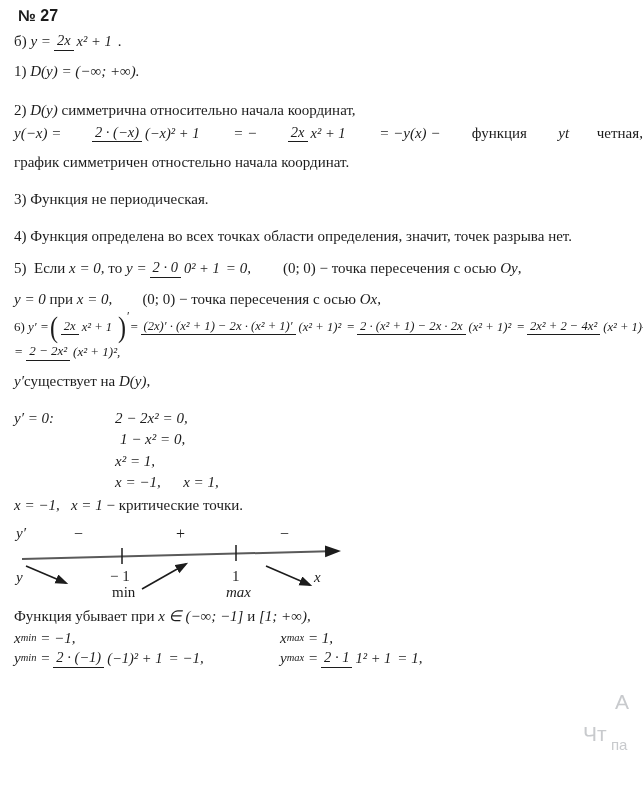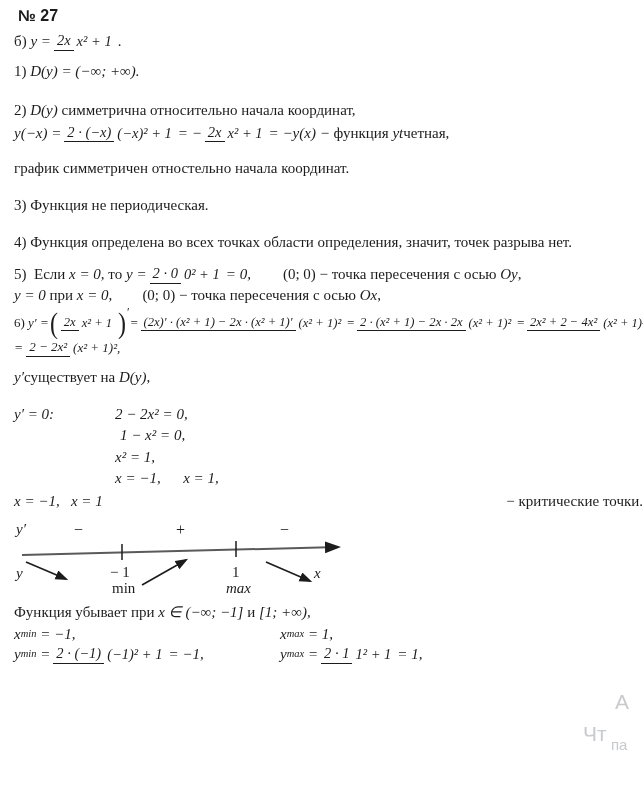--- a/index.html
+++ b/index.html
@@ -14,40 +14,40 @@
   .title{font-family:"Liberation Sans", sans-serif;font-weight:700;font-size:16px;
          line-height:20px;margin:2px 0 6px 4px;}
   .frac{display:inline-flex;text-align:center;vertical-align:middle;
         font-size:14.5px;line-height:1.15;margin:0 3px;}
   .frac .num{display:block;border-bottom:1.2px solid #1c1c1c;padding:0 3px 1px 3px;}
   .frac .den{display:block;padding:1px 3px 0 3px;}
   .fs{font-size:15px;}
   .b-row{margin:4px 0 10px 0;font-size:15px;}
   .s1-row{margin:6px 0 18px 0;}
   .s2-l1{margin-bottom:2px;}
-  .s2-eq{margin:3px 0 16px 0;font-size:15px;}
+  .s2-eq{margin:3px 0 10px 0;font-size:15px;justify-content:space-between;}
   .s2-l3{margin-bottom:16px;}
   .s3-row{margin-bottom:16px;}
   .s4-row{margin-bottom:12px;}
-  .s5-eq{margin-bottom:1px;font-size:15px;}
+  .s5-eq{margin-bottom:11px;font-size:15px;}
   .s5-l2{margin-bottom:2px;}
   .s5-l3{margin-bottom:10px;}
   .gap32{margin-left:32px;}
   .gap30{margin-left:30px;}
   .eq6{font-size:13px;margin-bottom:0;}
   .eq6 .frac{font-size:12.6px;margin:0 2px;}
   .eq6-cont{font-size:13.5px;margin:2px 0 10px 0;}
   .eq6-cont .frac{font-size:13px;}
   .bigp{font-size:30px;font-weight:400;font-style:normal;line-height:1;transform:scaleX(.8);}
   .prime-top{position:relative;top:-11px;font-size:12px;}
   .exists-row{margin-bottom:16px;}
   .crit-spacer{display:inline-block;width:101px;}
   .crit-row{line-height:21.5px;}
   .ind5{margin-left:5px;} .ind7{margin-left:0;}
-  .concl-row{margin:1px 0 6px 0;justify-content:space-between;}
+  .concl-row{margin:1px 0 6px 0;}
   .chart{margin:4px 0 2px 0;}
   .s7-line{line-height:21px;}
   .extrema{display:flex;margin-top:2px;}
   .col-left{width:266px;}
   .col-right{flex:1;}
   .x-row{line-height:19px;margin-bottom:1px;}
   .y-row{margin-bottom:2px;}
   sub.mm{font-style:italic;font-size:10.5px;vertical-align:-3px;line-height:0;}
   .watermark{position:absolute;color:#c8cacd;font-family:"Liberation Sans", sans-serif;}
   .wm-a{left:615px;top:690px;font-size:21px;}

